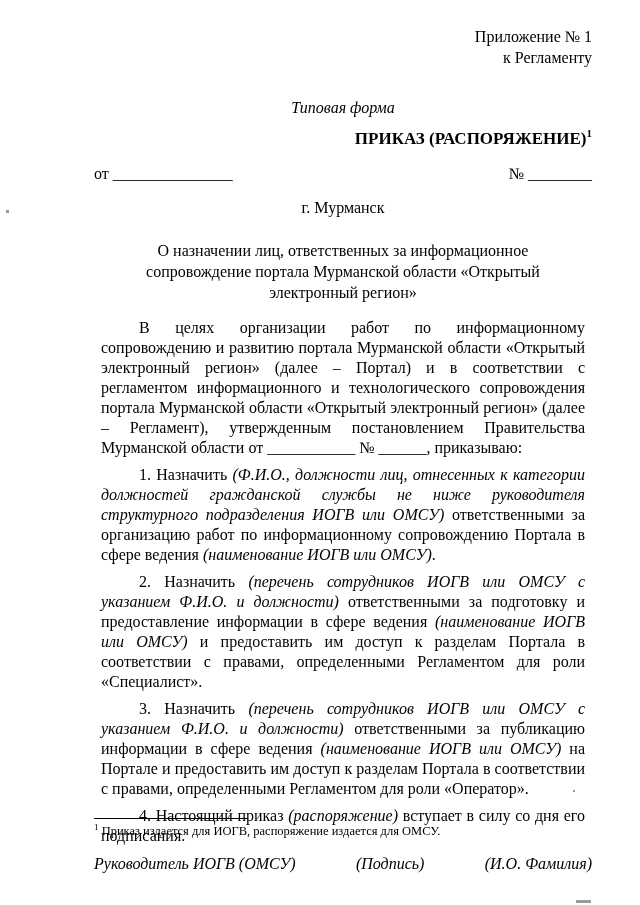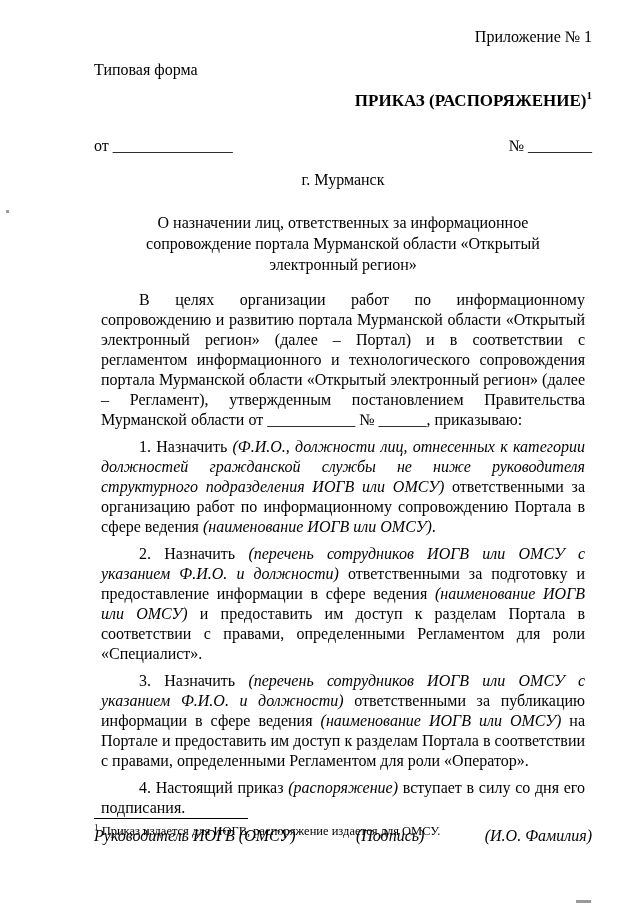--- a/index.html
+++ b/index.html
@@ -12,35 +12,35 @@
     color: #000000;
     font-family: "Liberation Serif", serif;
     font-size: 16px;
     box-sizing: border-box;
     padding: 26px 48px 0 94px;
     overflow: hidden;
   }
   .it { font-style: italic; }
 
   .appendix { text-align: right; line-height: 21px; }
-  .form-type { text-align: left; margin-top: 12px; line-height: 21px; }
+  .form-type { text-align: center; font-style: italic; margin-top: 29px; line-height: 21px; }
 
   .doc-title {
     text-align: right;
     font-weight: bold;
     font-size: 17px;
     margin-top: 4px;
     line-height: 22px;
   }
   .doc-title sup { font-size: 11px; }
 
   .requisites {
     display: flex;
     justify-content: space-between;
-    margin-top: 23px;
+    margin-top: 13px;
     line-height: 21px;
     text-align: right;
   }
   .blank { letter-spacing: 0; white-space: nowrap; }
 
   .city { text-align: center; margin-top: 13px; line-height: 21px; }
 
   .subject {
     text-align: center;
     margin: 22px auto 0 auto;
@@ -75,20 +75,21 @@
   .artifact-dot-right { left: 573px; top: 790px; width: 2px; height: 2px; }
   .artifact-dash-bottom { left: 576px; top: 900px; width: 15px; height: 3px; }
 </style>
 </head>
 <body>
 
 <div class="page">
 
   <div class="appendix">
     <div>Приложение № 1</div>
+    <div>к Регламенту</div>
   </div>
 
   <div class="form-type">Типовая форма</div>
 
   <div class="doc-title"><span>ПРИКАЗ (РАСПОРЯЖЕНИЕ)</span><sup>1</sup></div>
 
   <div class="requisites">
     <div>
       <span>от</span>
       <span class="blank">_______________</span>

